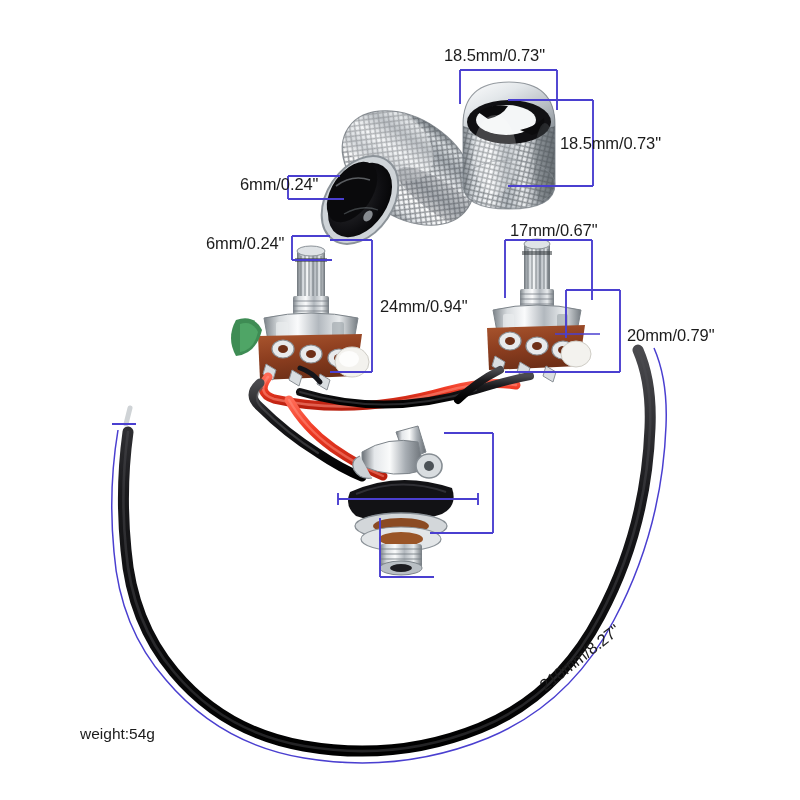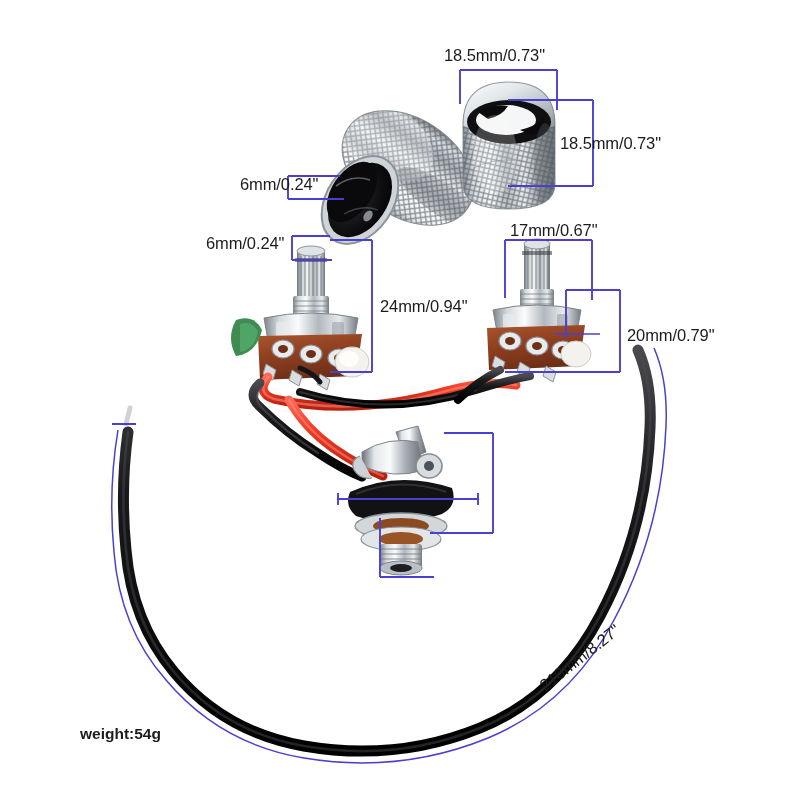--- a/index.html
+++ b/index.html
@@ -374,16 +374,16 @@
     <div class="dim-label" style="left:206px; top:234px;">6mm/0.24"</div>
 
     <div class="dim-label" style="left:380px; top:297px;">24mm/0.94"</div>
 
     <div class="dim-label" style="left:510px; top:221px;">17mm/0.67"</div>
 
     <div class="dim-label" style="left:627px; top:326px;">20mm/0.79"</div>
 
     <div class="dim-label" style="left:536px; top:680px; transform: rotate(-38deg); transform-origin: left top;">210mm/8.27"</div>
 
-    <div class="meta-label" style="left:80px; top:725px;font-weight:bold;">weight:54g</div>
+    <div class="meta-label" style="left:80px; top:725px;">weight:54g</div>
   </div>
 
 </div>
 
 </body></html>

